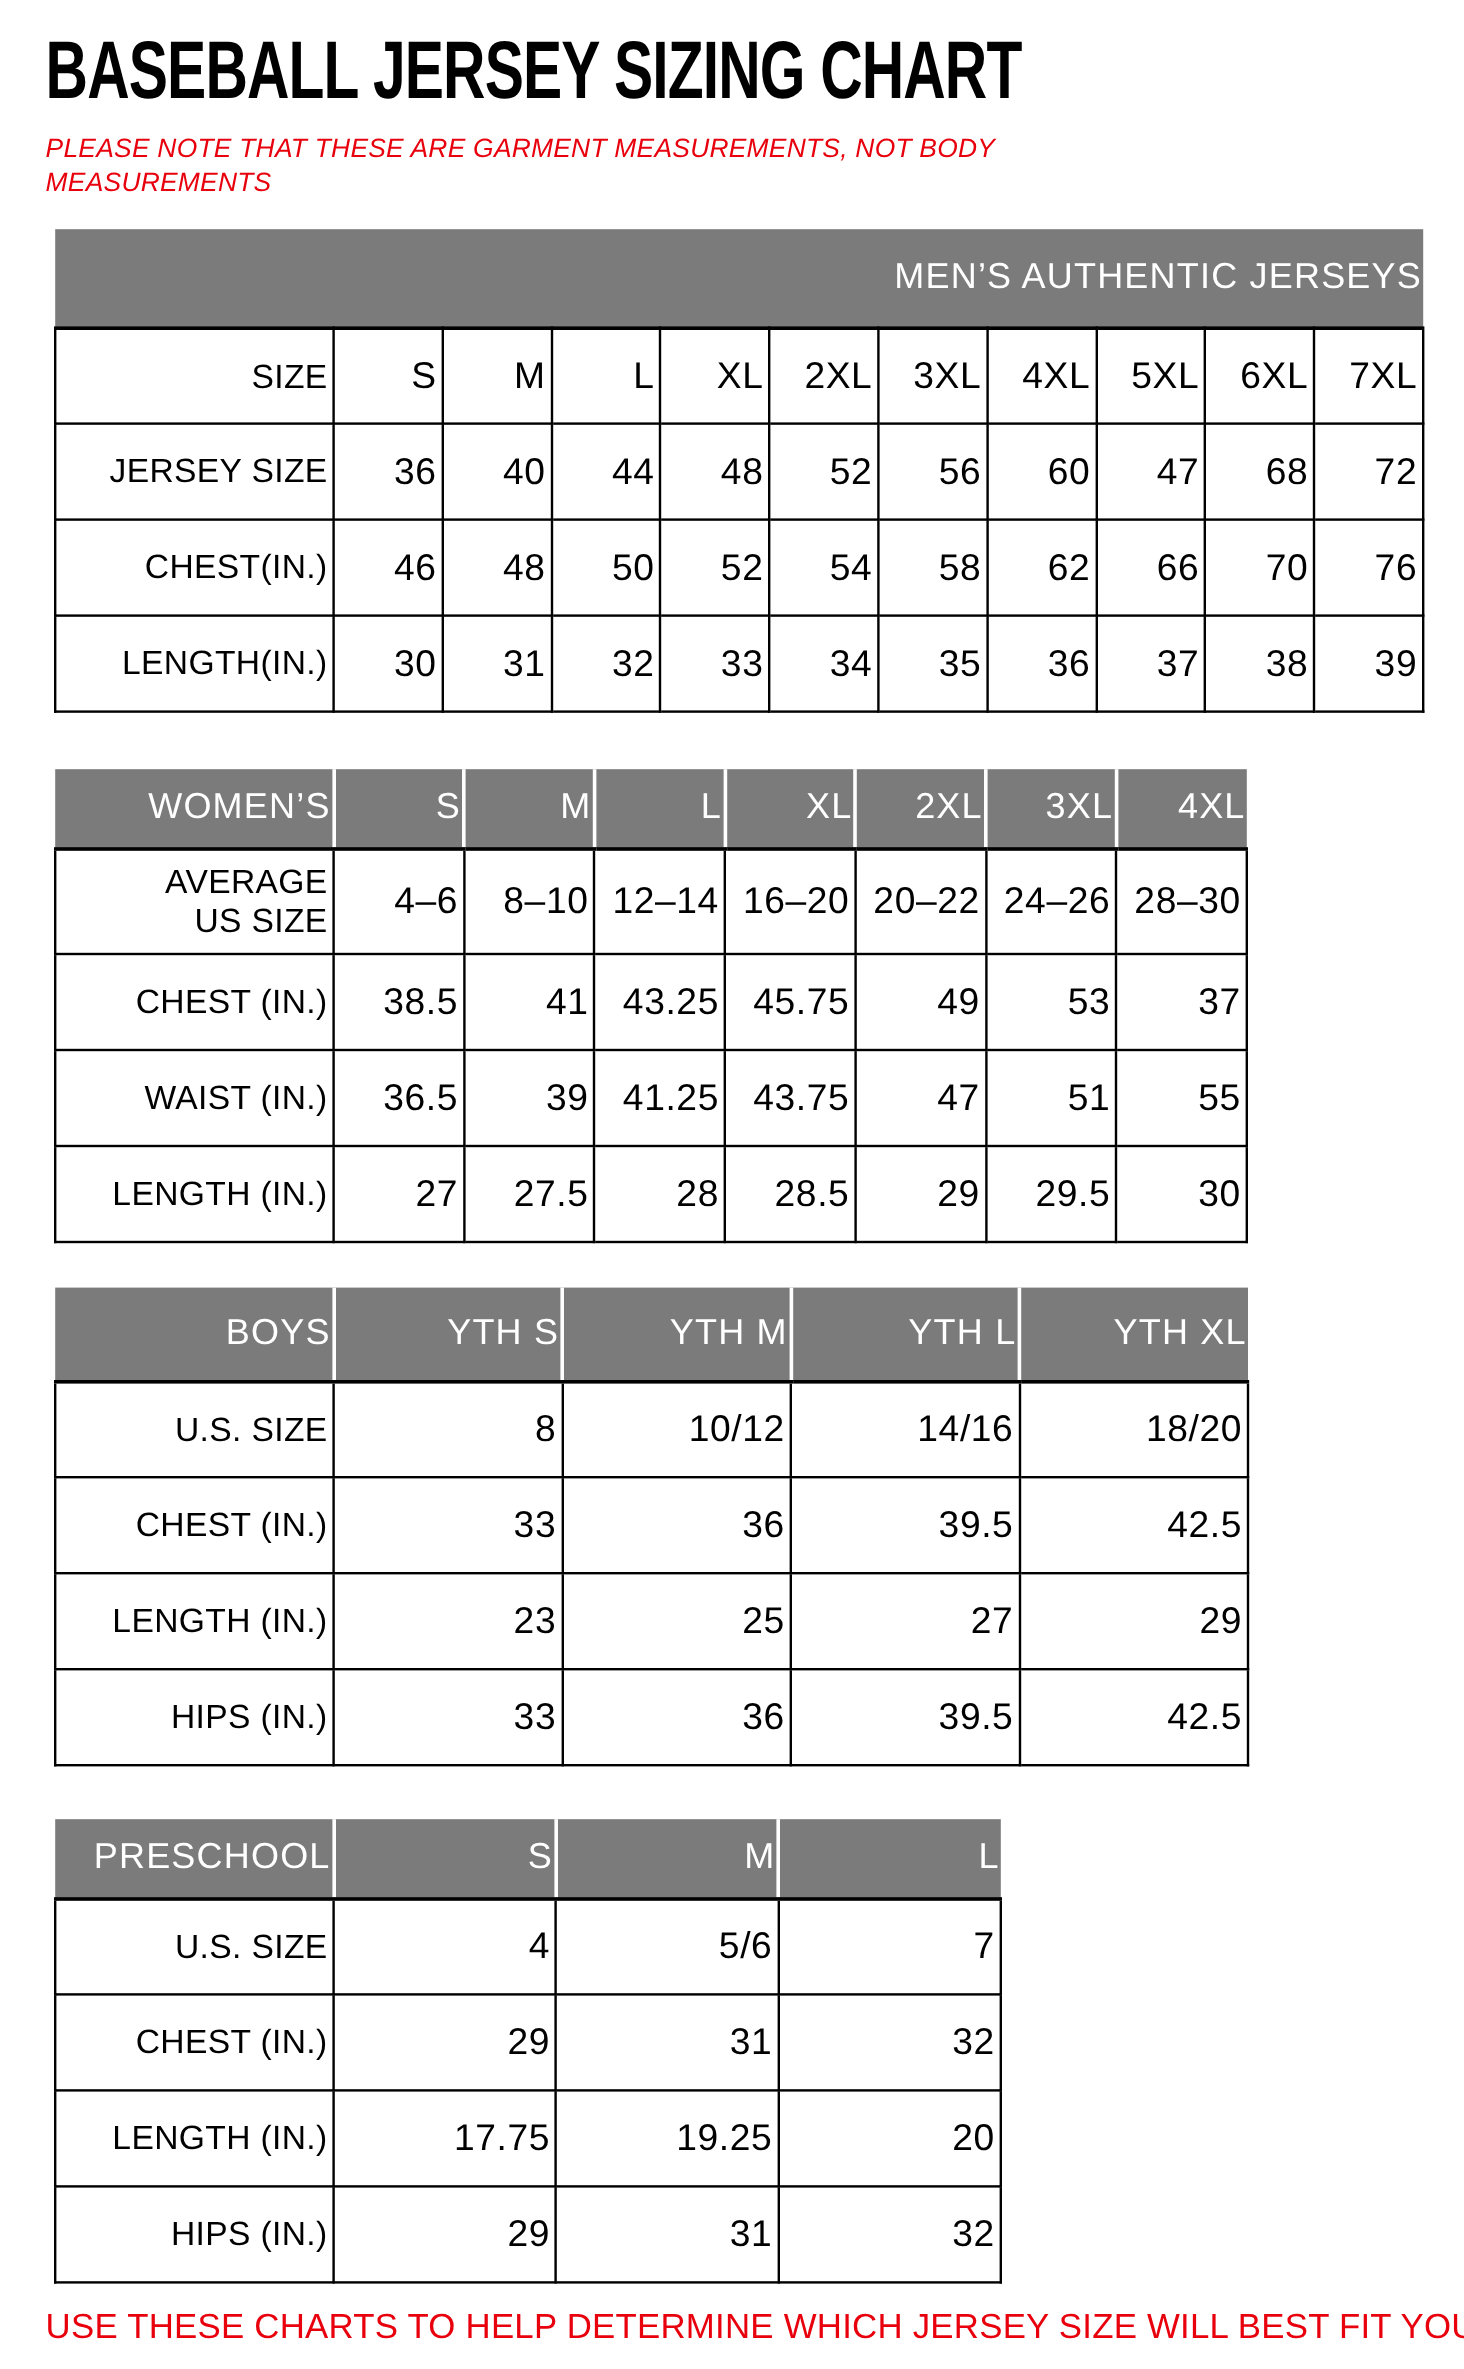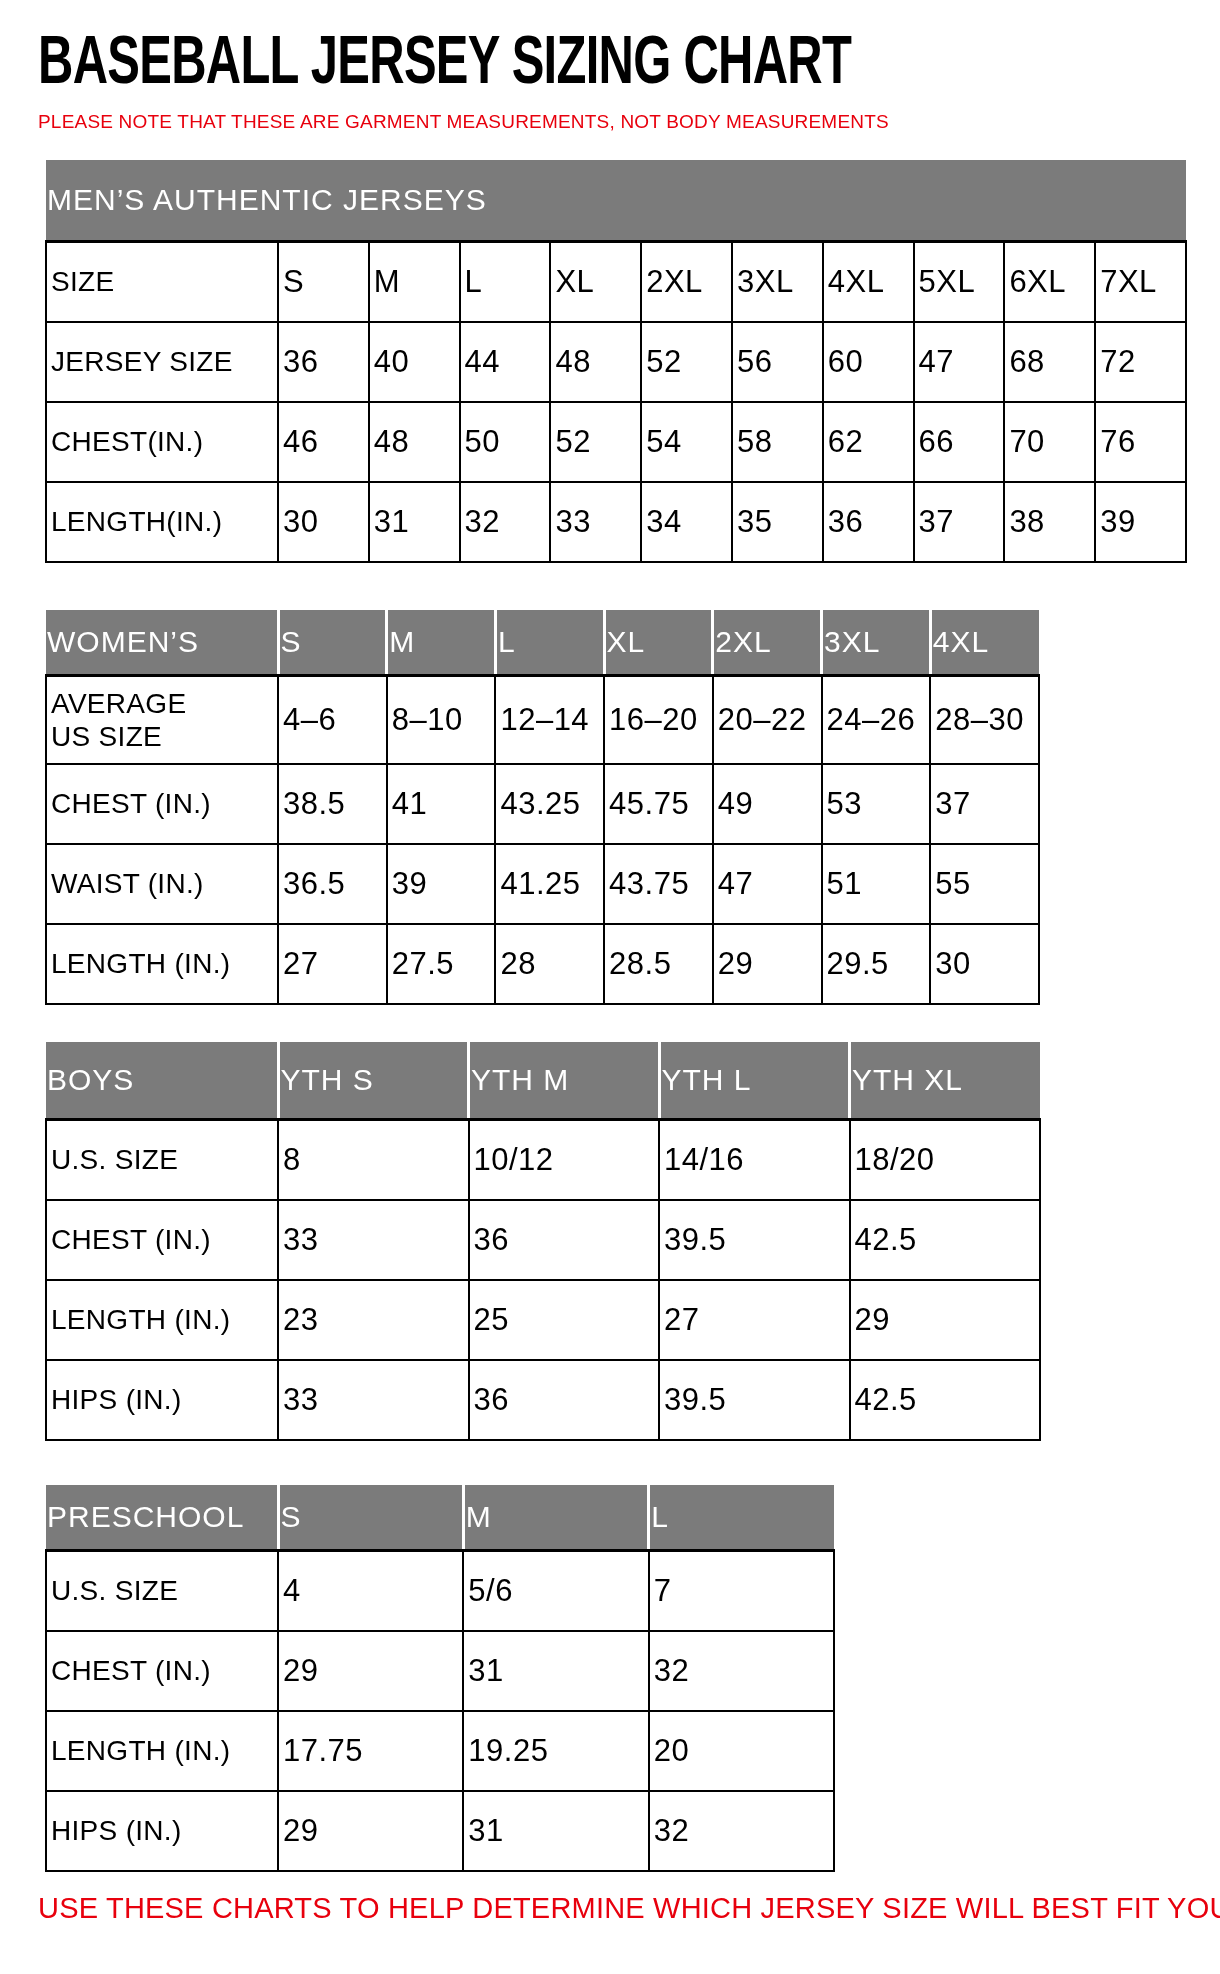--- a/index.html
+++ b/index.html
@@ -14,25 +14,25 @@
     overflow:hidden;
   }
   .title{
     margin:24px 0 0 38px;
     font-size:68px;font-weight:bold;letter-spacing:-1px;
     line-height:70px;height:70px;white-space:nowrap;
     transform:scaleX(0.72);transform-origin:left center;
   }
   .note{
     margin:16px 0 0 38px;width:895px;
-    color:var(--red);font-size:19px;line-height:1.25;letter-spacing:0.2px;
+    color:var(--red);font-size:22px;line-height:1.25;letter-spacing:0.2px;font-style:italic;
   }
   table.t{
     border-collapse:collapse;table-layout:fixed;
-    margin-left:45px;text-align:left;
+    margin-left:45px;text-align:right;
   }
   table.t td{
     border:2px solid #000;font-size:31px;letter-spacing:0.5px;
     padding:0 4px;vertical-align:middle;
   }
   table.t td.label{
     font-size:28px;letter-spacing:0.3px;white-space:pre-line;line-height:1.18;
   }
   table.t th{
     background:var(--gray);color:#fff;font-weight:normal;

